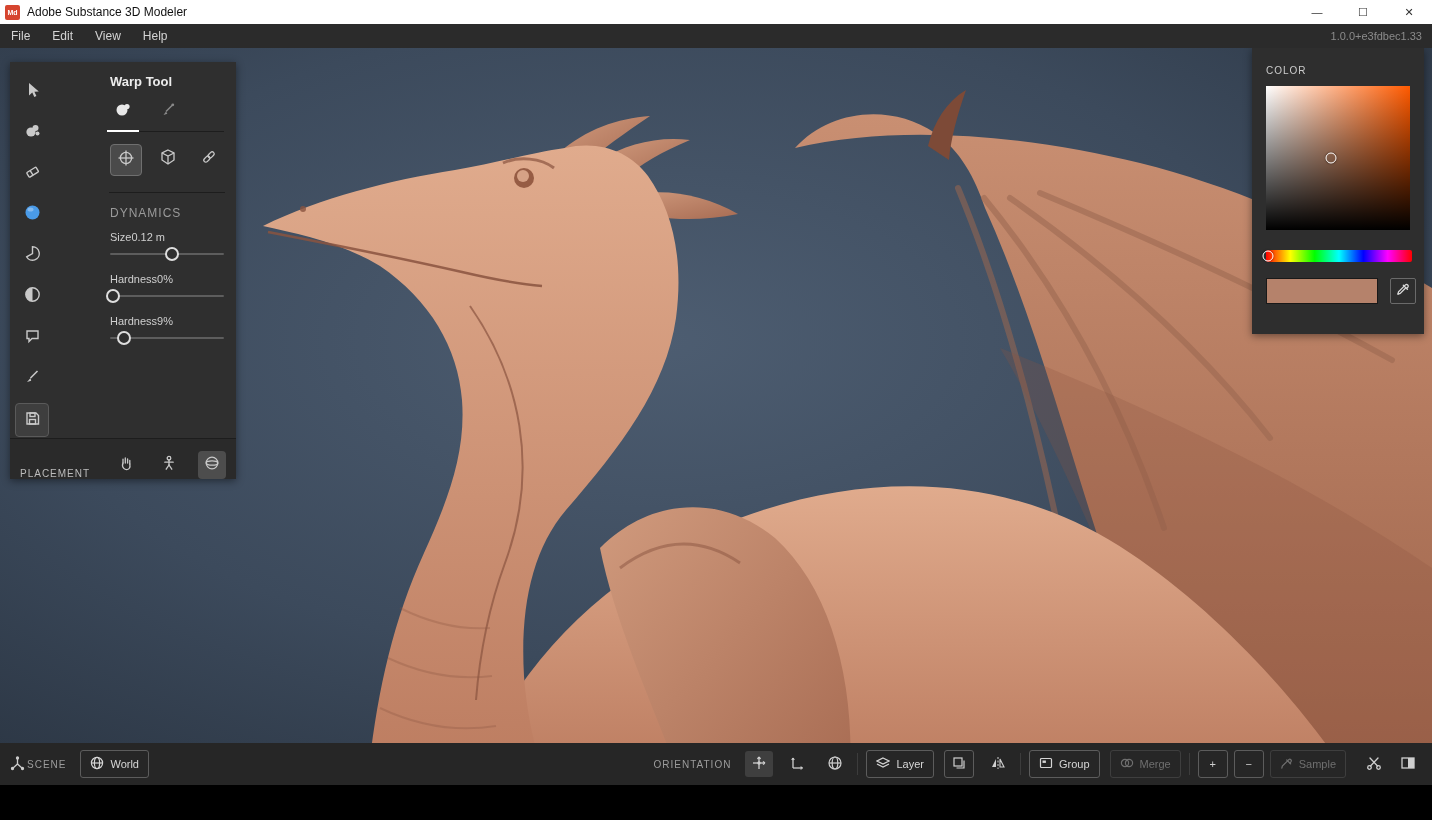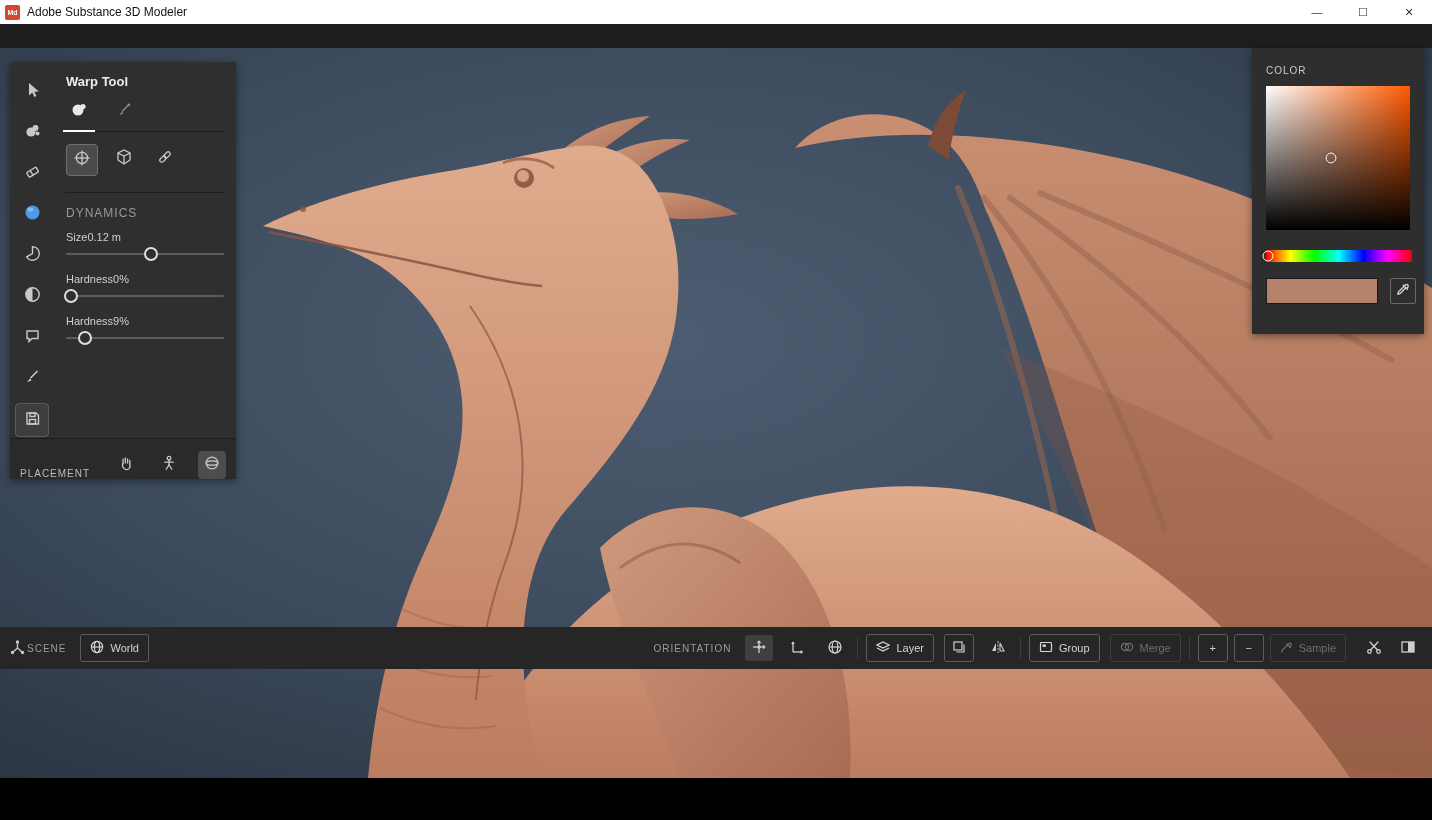--- a/index.html
+++ b/index.html
@@ -1,37 +1,37 @@
 <!DOCTYPE html>
 <html><head>
 <meta charset="utf-8">
 <style>
   html,body{margin:0;padding:0;background:#000;}
   body{width:1432px;height:820px;overflow:hidden;font-family:"Liberation Sans","DejaVu Sans",sans-serif;-webkit-font-smoothing:antialiased;}
-  #app{position:relative;width:1432px;height:669px;background:#1e1e1e;}
+  #app{position:relative;width:1432px;height:785px;background:#1e1e1e;}
 
   
   .titlebar{position:absolute;top:0;left:0;right:0;height:24px;background:#ffffff;display:flex;align-items:center;z-index:30;}
   .app-badge{width:15px;height:15px;margin-left:5px;background:#d6452f;border-radius:2px;color:#fff;font-size:7px;font-weight:bold;display:flex;align-items:center;justify-content:center;}
   .titlebar-title{font-size:12px;color:#111;margin-left:7px;}
   .win-controls{margin-left:auto;display:flex;height:100%;}
   .win-btn{width:46px;height:100%;display:flex;align-items:center;justify-content:center;font-size:11px;color:#333;cursor:default;}
 
   
   .menubar{position:absolute;top:24px;left:0;right:0;height:24px;background:#2b2b2b;display:flex;align-items:center;z-index:30;}
   .menu-item{padding:0 11px;height:100%;display:flex;align-items:center;font-size:12px;color:#d4d4d4;}
   .version{margin-left:auto;margin-right:10px;font-size:11px;color:#8b8b8b;}
 
   
   .viewport{position:absolute;top:48px;left:0;width:1432px;height:730px;overflow:hidden;}
   .viewport svg{display:block;}
 
   
   .tool-panel{position:absolute;left:10px;top:62px;width:226px;z-index:20;background:#2f2f2f;box-shadow:0 2px 8px rgba(0,0,0,.45);}
-  .panel-main{display:flex;height:376px;}
+  .panel-main{display:flex;height:376px;gap:44px;}
   .tools-col{width:44px;display:flex;flex-direction:column;align-items:center;padding-top:13px;gap:9px;}
   .tool-btn{width:32px;height:32px;display:flex;align-items:center;justify-content:center;color:#c9c9c9;border-radius:4px;}
   .tool-btn.boxed{background:#3e3e3e;border:1px solid #5a5a5a;}
   .panel-content{flex:1;padding:12px 12px 0 12px;display:flex;flex-direction:column;}
   .panel-title{font-size:13px;font-weight:bold;color:#ececec;}
   .tabs{display:flex;gap:28px;margin-top:13px;padding:0 4px;border-bottom:1px solid #1d1d1d;}
   .tab{position:relative;padding-bottom:9px;color:#e8e8e8;}
   .tab.dim{color:#8a8a8a;}
   .tab.selected::after{content:"";position:absolute;left:-7px;right:-7px;bottom:-1px;height:2px;background:#ffffff;}
   .mode-row{display:flex;gap:11px;margin:12px 0 16px 0;}
@@ -85,20 +85,27 @@
   <div class="titlebar">
     <div class="app-badge">Md</div>
     <div class="titlebar-title">Adobe Substance 3D Modeler</div>
     <div class="win-controls">
       <div class="win-btn">—</div>
       <div class="win-btn">☐</div>
       <div class="win-btn">✕</div>
     </div>
   </div>
 
+  <div class="menubar">
+    <div class="menu-item">File</div>
+    <div class="menu-item">Edit</div>
+    <div class="menu-item">View</div>
+    <div class="menu-item">Help</div>
+    <div class="version">1.0.0+e3fdbec1.33</div>
+  </div>
 
   <div class="viewport">
     <svg width="1432" height="730" viewBox="0 0 1432 730">
       <defs>
         <radialGradient id="bgGrad" cx="46%" cy="40%" r="80%">
           <stop offset="0%" stop-color="#4d5d71"></stop>
           <stop offset="55%" stop-color="#3c4a5c"></stop>
           <stop offset="100%" stop-color="#293340"></stop>
         </radialGradient>
         <linearGradient id="clayLight" x1="0" y1="0" x2="0" y2="1">

